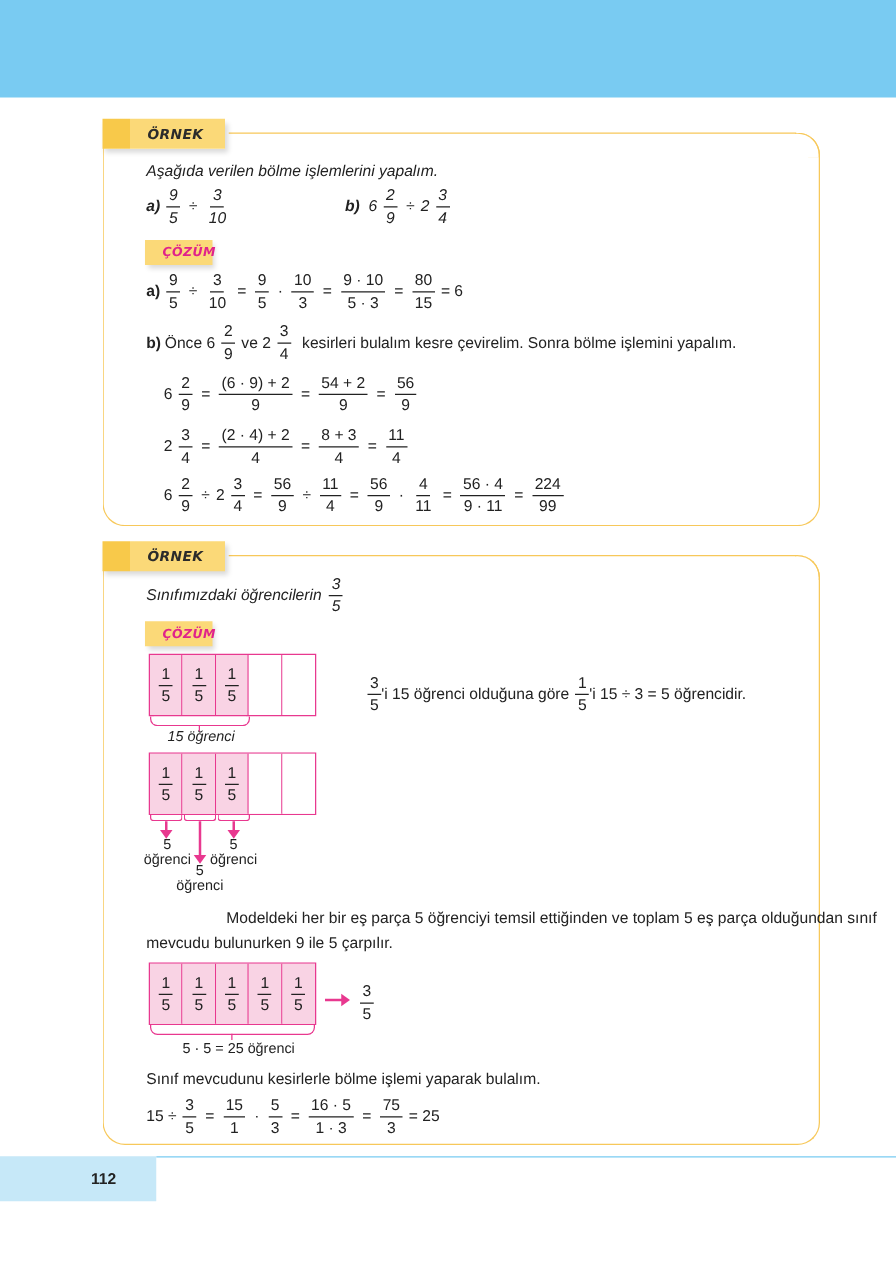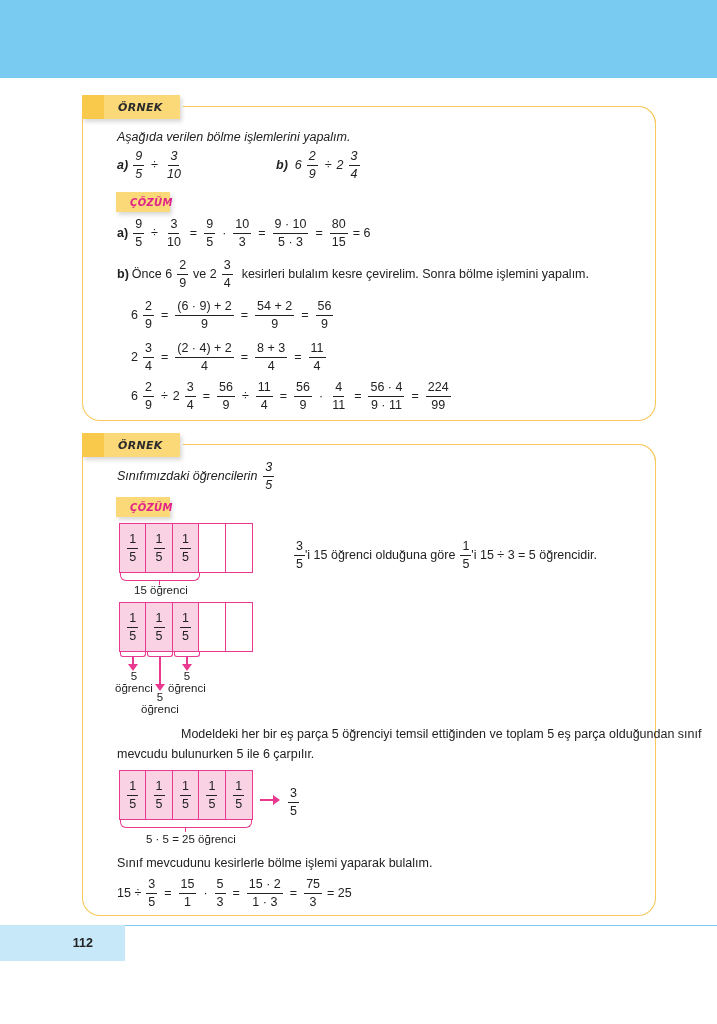--- a/index.html
+++ b/index.html
@@ -262,21 +262,21 @@
       <span class="frac">
         <span class="n">1</span>
         <span class="d">5</span>
       </span>
     </div>
   <div class="cell"></div>
   <div class="cell"></div>
 </div>
 <div class="brace" style="left:120px; top:573px; width:80px;"></div>
 <div class="brace-tick" style="left:159px; top:580px;"></div>
-<div class="abs small" style="left:134px; top:584px;">15 öğrenci</div>
+<div class="abs small" style="left:134px; top:584px;font-style:italic;">15 öğrenci</div>
 
 <div class="abs math" style="left:294px; top:540px;">
   <span class="frac" style="margin:0">
       <span class="n">3</span>
       <span class="d">5</span>
     </span>
   <span style="margin-left:-3px">'i 15 öğrenci olduğuna göre</span>
   <span class="frac" style="margin:0 0 0 2px">
       <span class="n">1</span>
       <span class="d">5</span>
@@ -320,21 +320,21 @@
 <div class="abs small" style="left:168px; top:671px; text-align:center; line-height:1;">
   <div>5</div>
   <div>öğrenci</div>
 </div>
 <div class="abs small" style="left:141px; top:692px; text-align:center; line-height:1;">
   <div>5</div>
   <div>öğrenci</div>
 </div>
 
 <div class="abs" style="left:133px; top:727px;margin-left:48px;">Modeldeki her bir eş parça 5 öğrenciyi temsil ettiğinden ve toplam 5 eş parça olduğundan sınıf</div>
-<div class="abs" style="left:117px; top:747px;">mevcudu bulunurken 5 ile 6 çarpılır.</div>
+<div class="abs" style="left:117px; top:747px;">mevcudu bulunurken 9 ile 5 çarpılır.</div>
 
 <div class="strip" style="left:119px; top:770px;">
   <div class="cell fill">
       <span class="frac">
         <span class="n">1</span>
         <span class="d">5</span>
       </span>
     </div>
   <div class="cell fill">
       <span class="frac">
@@ -386,21 +386,21 @@
       <span class="n">15</span>
       <span class="d">1</span>
     </span>
   <span class="op">·</span>
   <span class="frac">
       <span class="n">5</span>
       <span class="d">3</span>
     </span>
   <span class="op">=</span>
   <span class="frac">
-      <span class="n">15 · 2</span>
+      <span class="n">16 · 5</span>
       <span class="d">1 · 3</span>
     </span>
   <span class="op">=</span>
   <span class="frac">
       <span class="n">75</span>
       <span class="d">3</span>
     </span>
   <span>= 25</span>
 </div>
 

